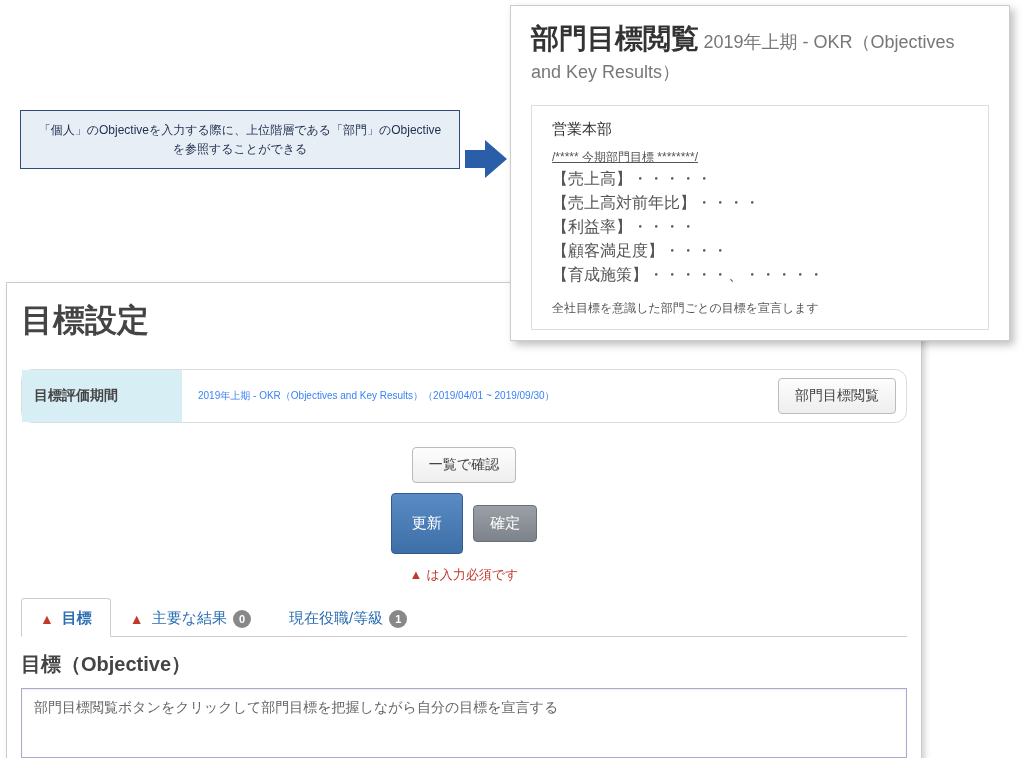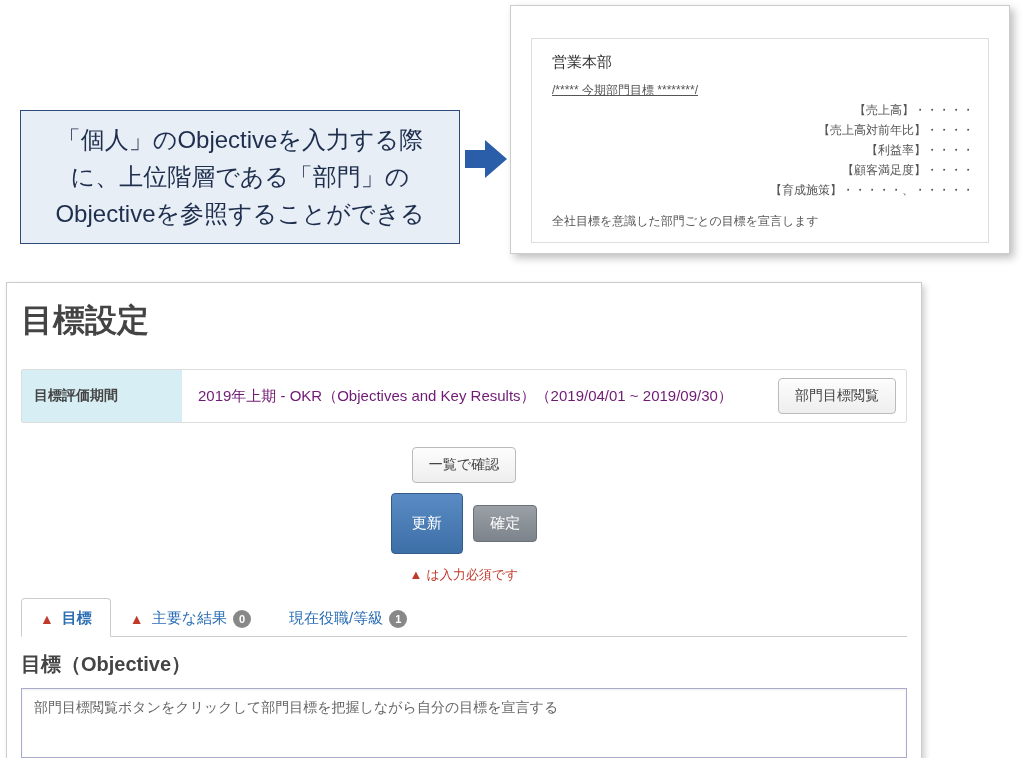--- a/index.html
+++ b/index.html
@@ -28,33 +28,33 @@
   .popup-subtitle { font-size: 18px; color: #777; line-height: 1.6; }
   .popup-body {
     margin-top: 18px;
     border: 1px solid #ddd;
     padding: 14px 14px 12px 20px;
     font-size: 13px;
     color: #555;
   }
   .popup-body .dept { font-size: 15px; margin-bottom: 10px; color:#333; }
   .popup-body .sep  { font-size: 12px; margin: 6px 0 0 0; text-decoration: underline; }
-  .popup-body .line { font-size: 12px; margin: 3px 0; text-align: right; }
+  .popup-body .line { font-size: 16px; margin: 3px 0; }
   .popup-body .foot { font-size: 12px; margin-top: 14px; }
 
   
   .callout {
     position: absolute;
     left: 20px;
     top: 110px;
     width: 440px;
     background: #e8eef6;
     border: 1px solid #2f4b7a;
     padding: 10px 14px;
-    font-size: 24px;
+    font-size: 12px;
     color: #1e2e4d;
     text-align: center;
     line-height: 1.55;
   }
   .arrow-right {
     position: absolute;
     left: 465px;
     top: 138px;
   }
   .arrow-right svg { display:block; }
@@ -69,37 +69,37 @@
     box-shadow: 3px 3px 6px rgba(0,0,0,0.18);
     padding: 16px 14px 18px 14px;
     background:#fff;
   }
   .page-title { font-size: 32px; font-weight: bold; color:#444; margin-bottom: 26px; }
 
   .info-row {
     display: flex;
     align-items: center;
     border: 1px solid #ddd;
-    border-radius: 2px;
+    border-radius: 12px;
     height: 54px;
     margin-bottom: 24px;
   }
   .info-label {
     width: 160px;
     background: #d7eef4;
     font-size: 14px;
     font-weight: bold;
     color:#444;
     display:flex; align-items:center; justify-content:flex-start;
     height:100%; padding-left:12px;
   }
   .info-value {
     flex:1;
-    font-size: 15px;
-    color:#701a75;
+    font-size: 10px;
+    color:#3b82f6;
     padding-left: 16px;
   }
   .info-btn-wrap { padding-right:10px; }
   .btn {
     display:inline-block;
     border:1px solid #bbb;
     background: linear-gradient(#fdfdfd,#eee);
     border-radius:4px;
     padding: 8px 16px;
     font-size:14px;
@@ -175,20 +175,24 @@
     font-family:inherit;
     box-shadow: inset 0 1px 2px rgba(0,0,0,0.08);
     background:#fff;
   }
   .textarea-wrap { position:relative; }
 </style>
 </head>
 <body>
 
 <div class="popup">
+  <div>
+    <span class="popup-title">部門目標閲覧</span>
+    <span class="popup-subtitle">2019年上期 - OKR（Objectives and Key Results）</span>
+  </div>
   <div class="popup-body">
     <div class="dept">営業本部</div>
     <div class="sep">/***** 今期部門目標 ********/</div>
     <div class="line">【売上高】・・・・・</div>
     <div class="line">【売上高対前年比】・・・・</div>
     <div class="line">【利益率】・・・・</div>
     <div class="line">【顧客満足度】・・・・</div>
     <div class="line">【育成施策】・・・・・、・・・・・</div>
     <div class="foot">全社目標を意識した部門ごとの目標を宣言します</div>
   </div>

